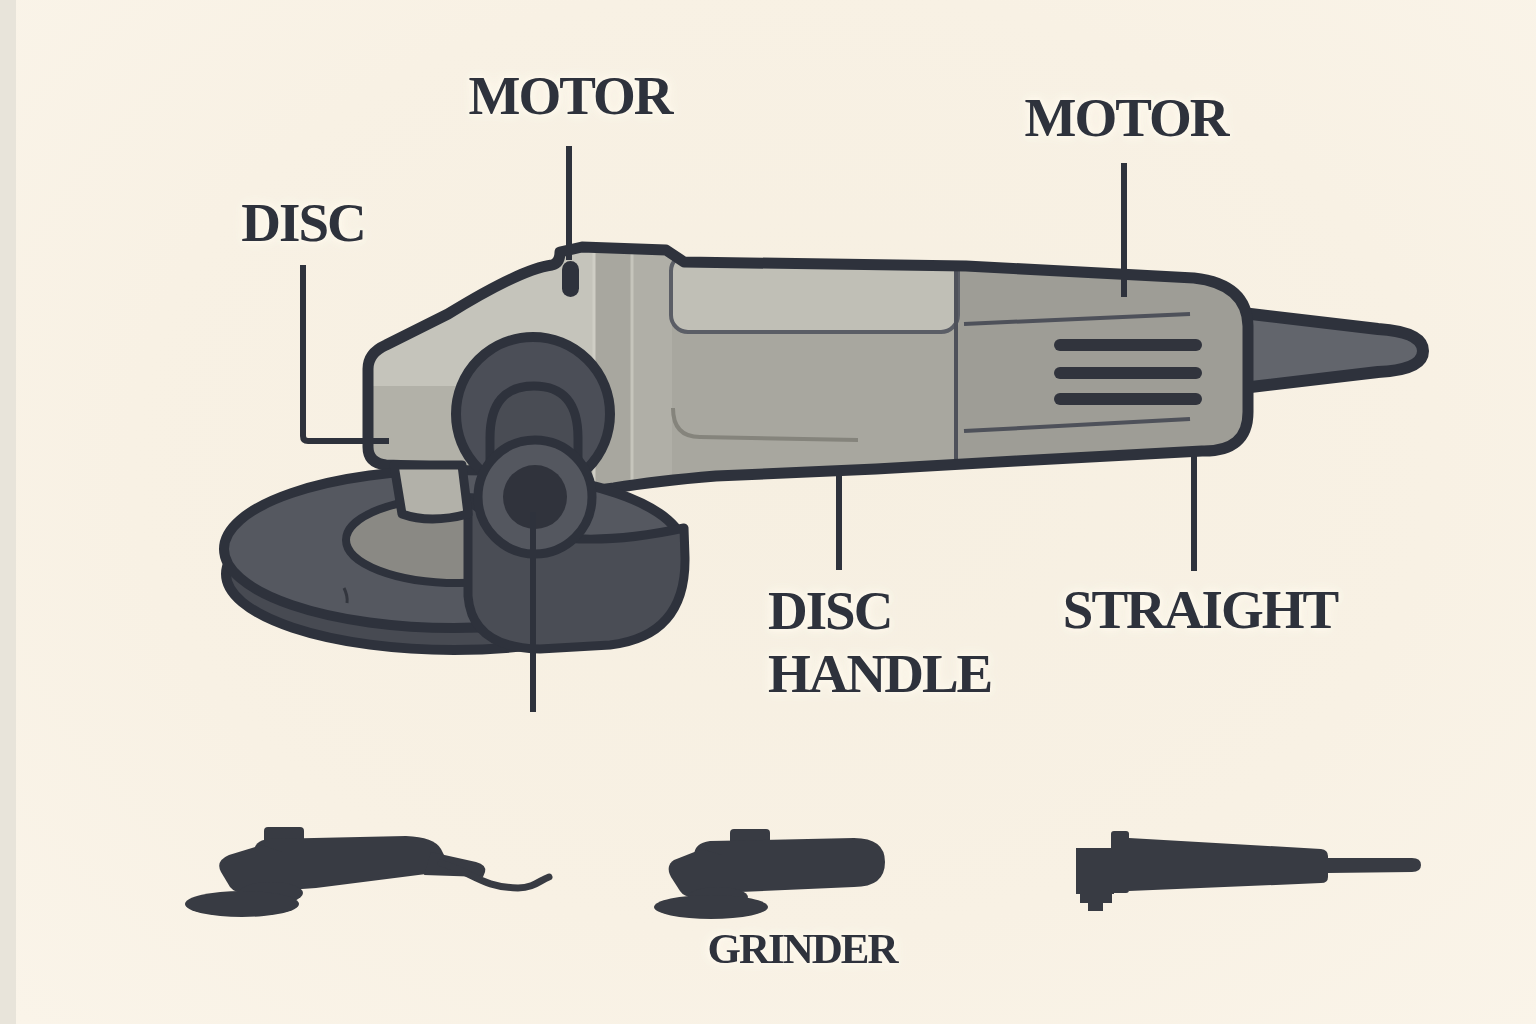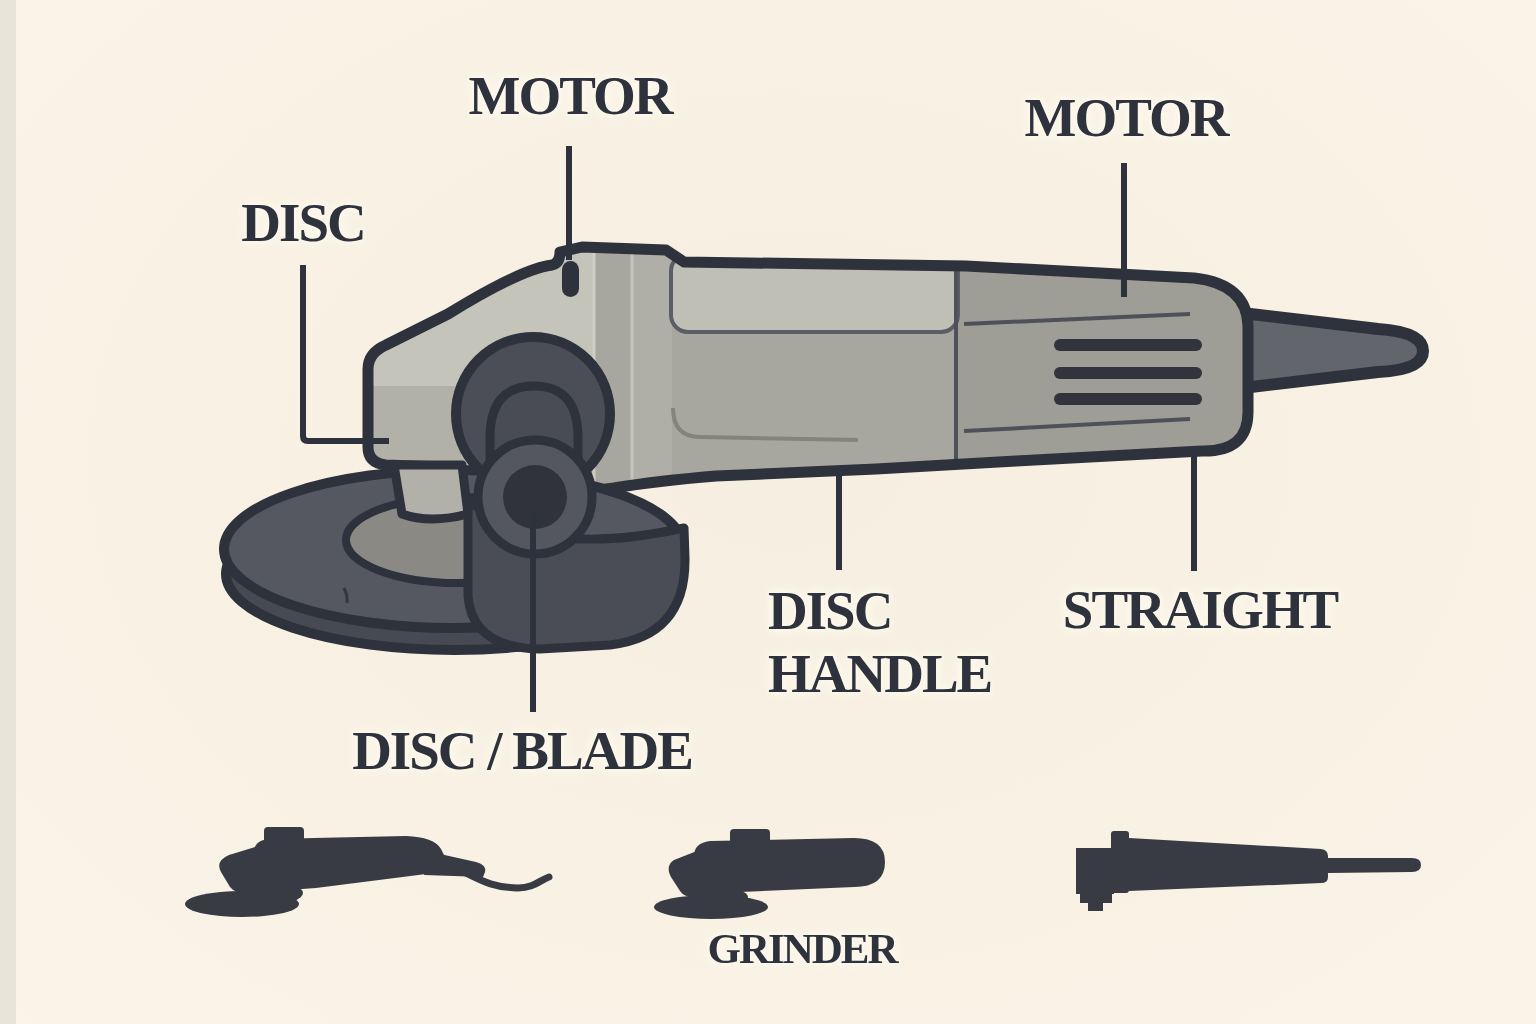--- a/index.html
+++ b/index.html
@@ -141,19 +141,18 @@
 
   <div class="lbl big center" style="left:1110px;top:90px">MOTOR</div>
 
   <div class="lbl big stack" style="left:752px;top:580px">
     <span>DISC</span>
     <span>HANDLE</span>
   </div>
 
   <div class="lbl big center" style="left:1184px;top:582px">STRAIGHT</div>
 
-  <div class="lbl big center" style="left:506px;top:723px">DISC / BLADE</div>
 
 
   <div class="lbl small center" style="left:786px;top:927px">GRINDER</div>
 
 
 </div>
 
 </body></html>

